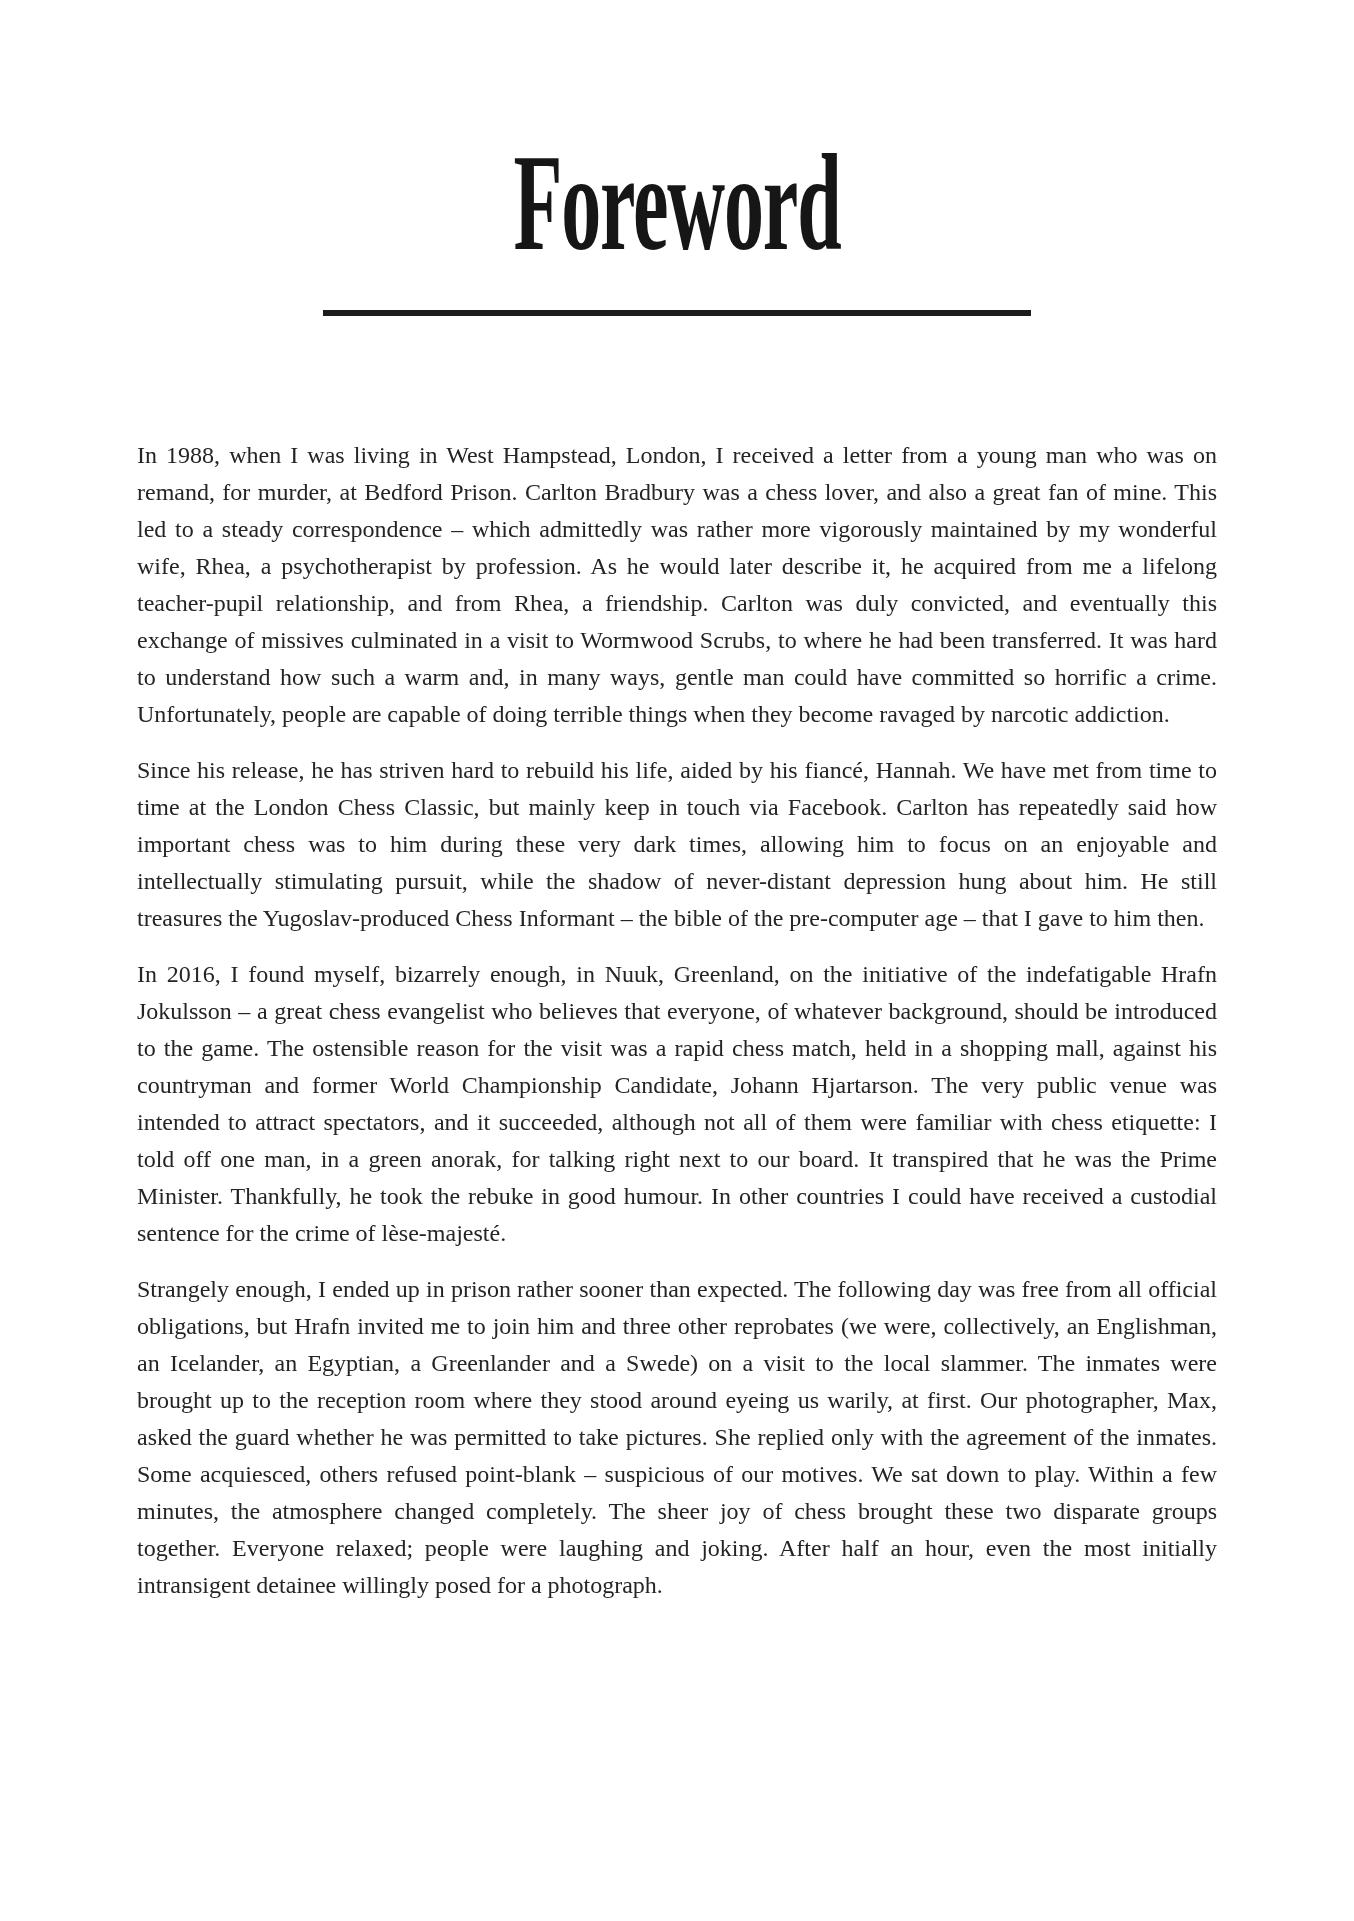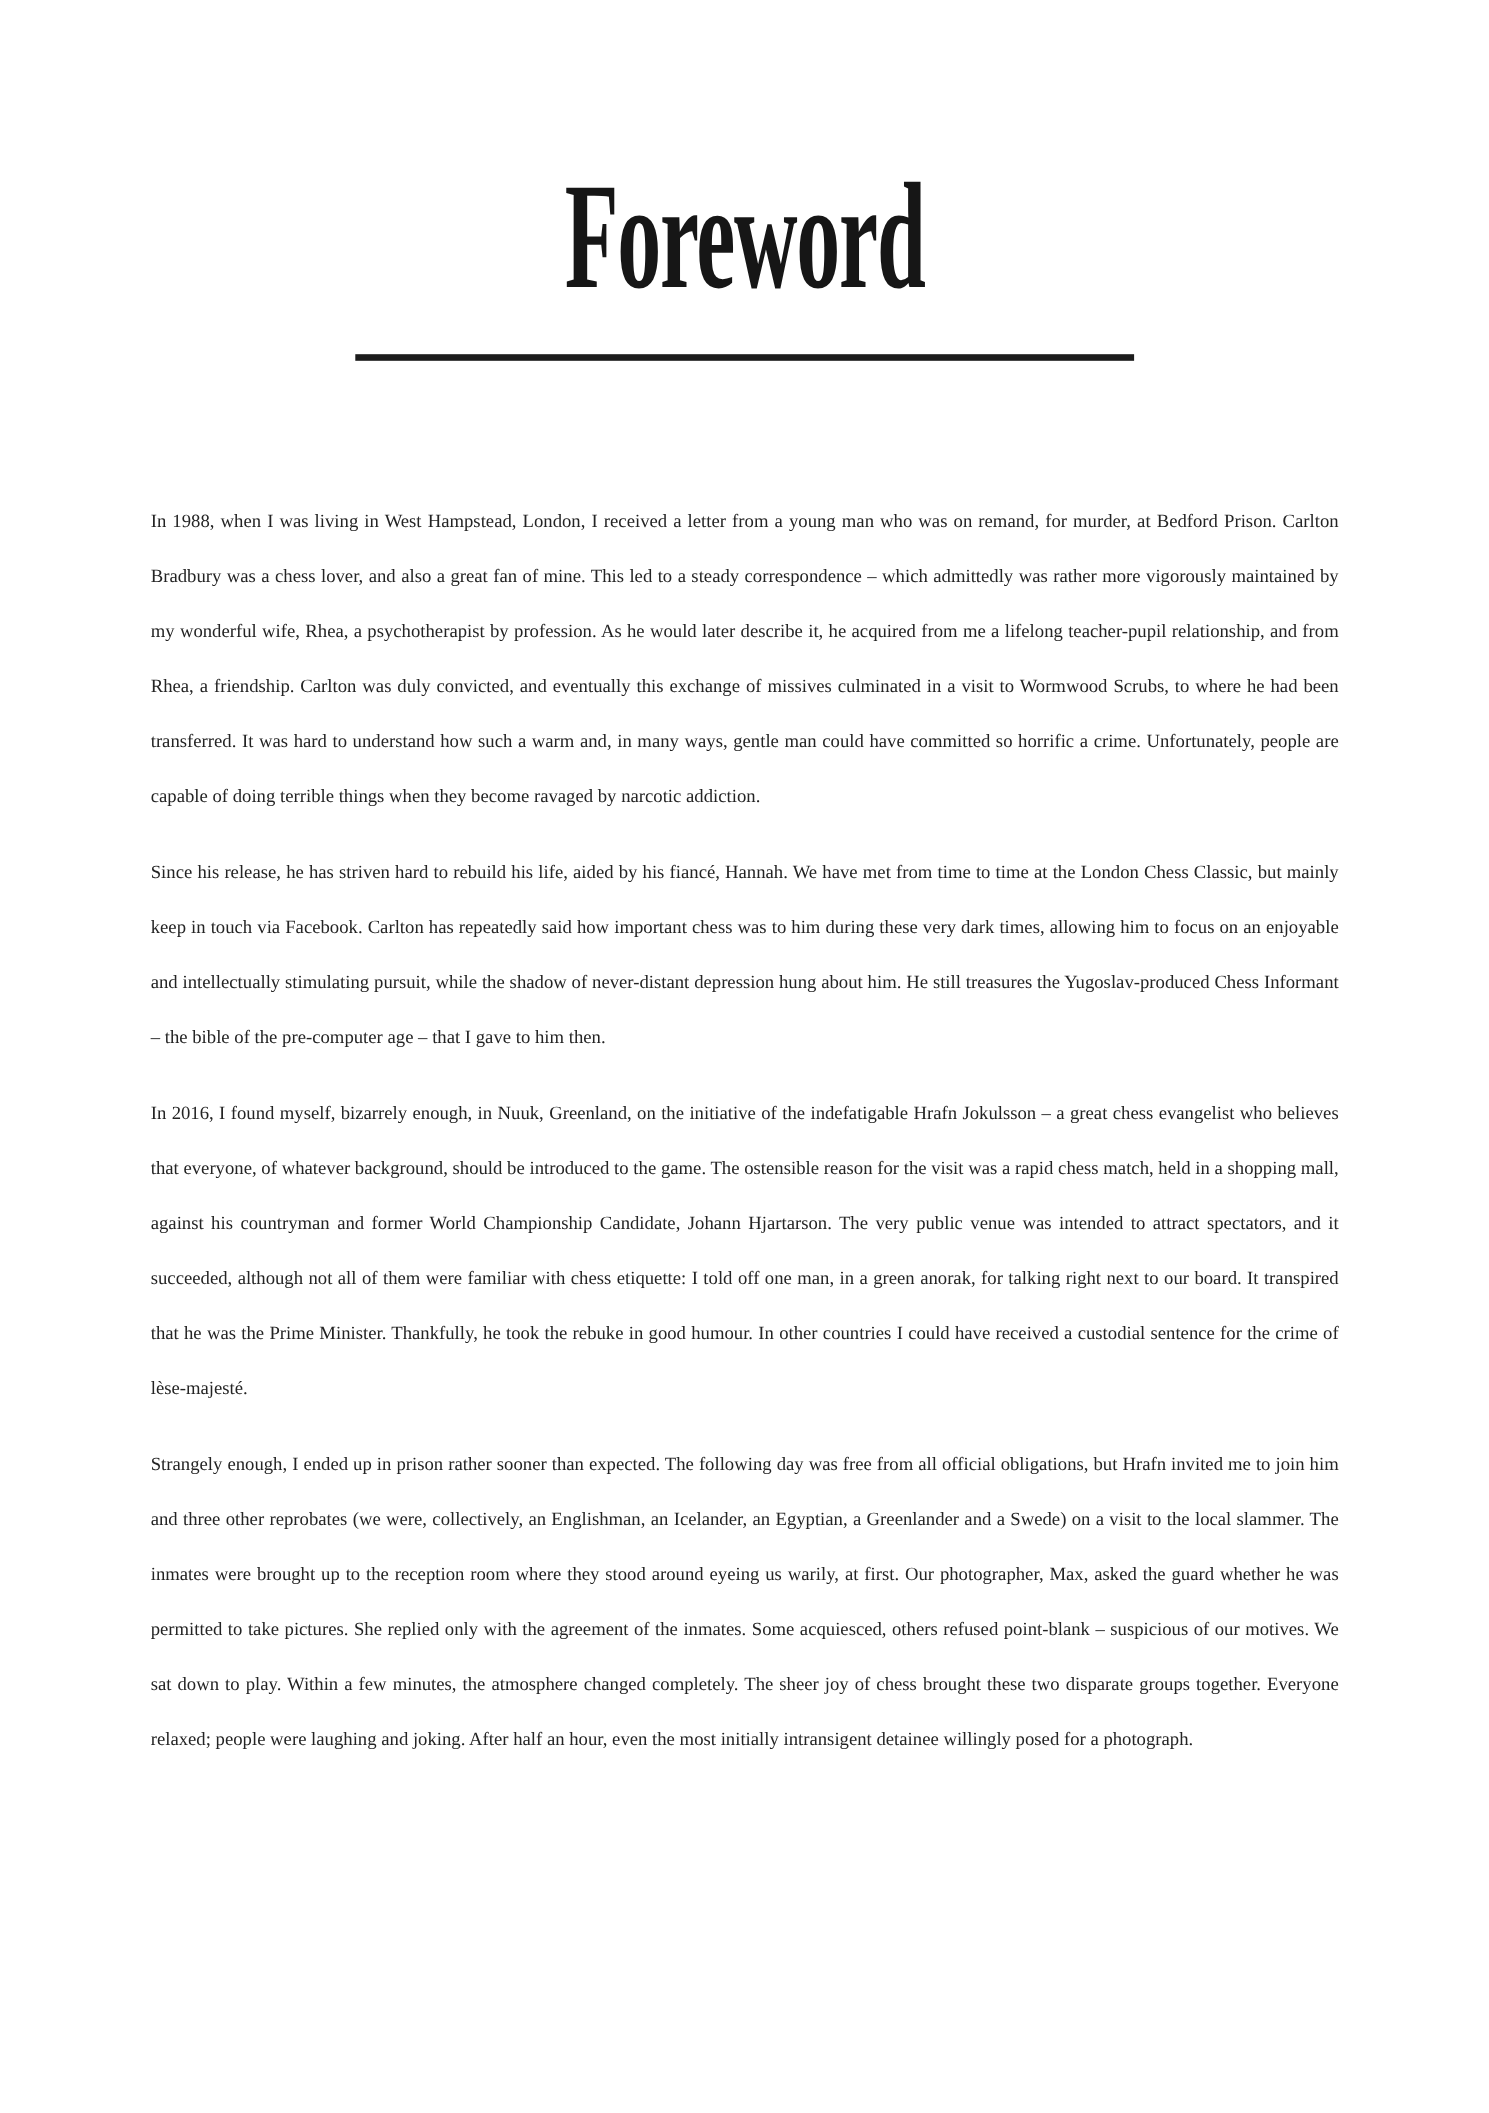--- a/index.html
+++ b/index.html
@@ -4,21 +4,21 @@
 <style>
   html, body {
     margin: 0;
     padding: 0;
     background: #ffffff;
   }
   .page {
     position: relative;
     width: 1354px;
     height: 1725px;
-    margin: 16px auto;
+    margin: 4px auto;
     background: #ffffff;
     box-sizing: border-box;
     padding-top: 130px;
     overflow: hidden;
     font-family: "Liberation Serif", "DejaVu Serif", serif;
   }
   .chapter-header {
     text-align: center;
   }
   .chapter-title {
@@ -43,22 +43,22 @@
     margin: 38px auto 0 auto;
   }
   .body-text {
     width: 1080px;
     margin: 0 auto;
     padding-top: 121px;
     color: #242424;
   }
   .para {
     margin: 0 0 19px 0;
-    font-size: 17px;
-    line-height: 50px;
+    font-size: 24px;
+    line-height: 37px;
     text-align: justify;
     text-justify: inter-word;
   }
   .para:last-child {
     margin-bottom: 0;
   }
   .italic {
   }
 </style>
 </head>

